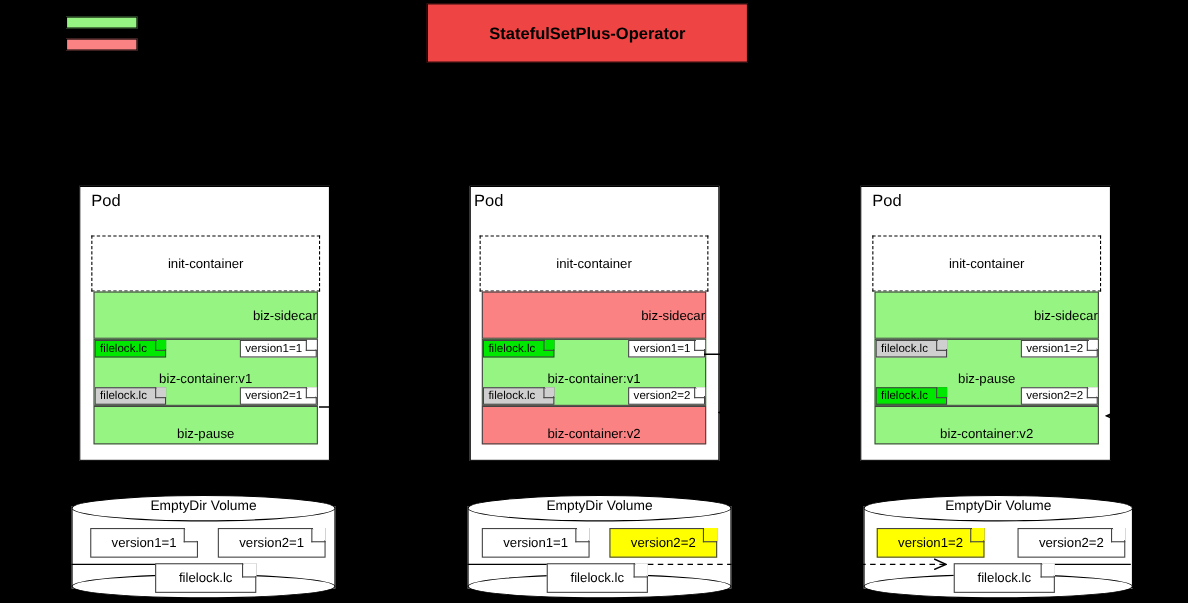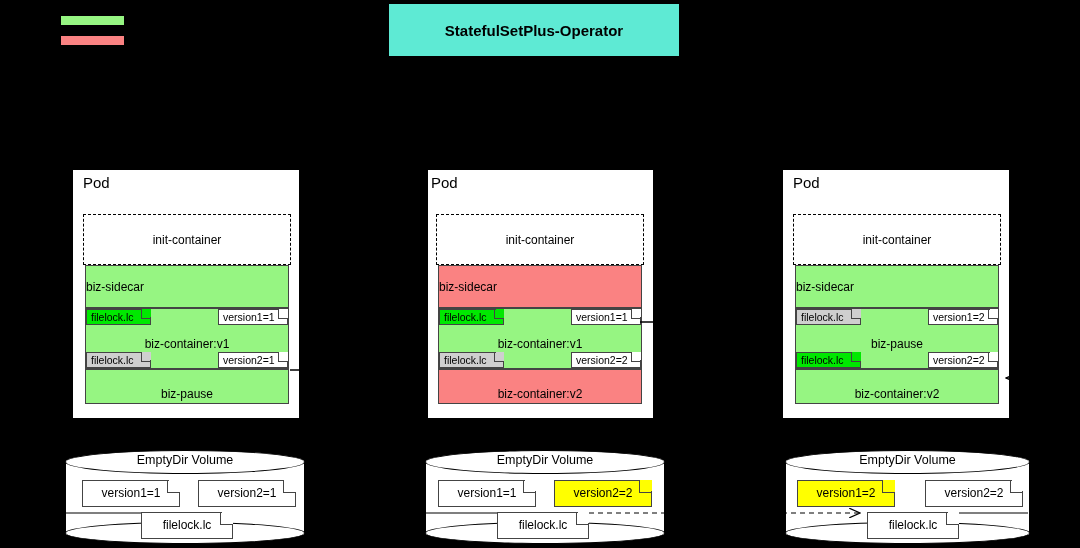--- a/index.html
+++ b/index.html
@@ -1,27 +1,27 @@
 <!DOCTYPE html>
 <html><head>
 <meta charset="utf-8">
 <style>
   html,body{margin:0;padding:0;background:#000;}
   body{width:1080px;height:548px;position:relative;overflow:hidden;
        font-family:"Liberation Sans","DejaVu Sans",sans-serif;color:#000;}
   .abs{position:absolute;}
   .legend-bar{border:1px solid #000;}
-  .title-box{background:#5eead4;border:1px solid #000;display:flex;align-items:center;
+  .title-box{background:#ef4444;border:1px solid #000;display:flex;align-items:center;
              justify-content:center;font-weight:bold;font-size:15px;}
   .pod{background:#fff;border:1px solid #000;}
   .pod-label{position:absolute;left:10px;top:4px;font-size:15px;}
   .initc{position:absolute;background:#fff;border:1px dashed #000;
          display:flex;align-items:center;justify-content:center;font-size:12px;}
   .ctr{position:absolute;border:1px solid #444;display:flex;align-items:center;
-       justify-content:flex-start;font-size:12px;box-sizing:border-box;}
+       justify-content:flex-end;font-size:12px;box-sizing:border-box;}
   .green{background:#96f582;}
   .red{background:#fa8282;}
   .ctr-lbl{position:absolute;width:100%;text-align:center;font-size:12px;}
   .note{position:absolute;border:1px solid #444;background:#fff;font-size:10.5px;
         line-height:13px;padding:1px 3px 1px 4px;box-sizing:border-box;
         white-space:nowrap;}
   .note.dark{background:#cfcfcf;}
   .note.hl{background:#00e800;}
   .note .fold{position:absolute;right:-1px;top:-1px;width:9px;height:9px;
         background:linear-gradient(225deg,#fff 0,#fff 50%,transparent 50%);

